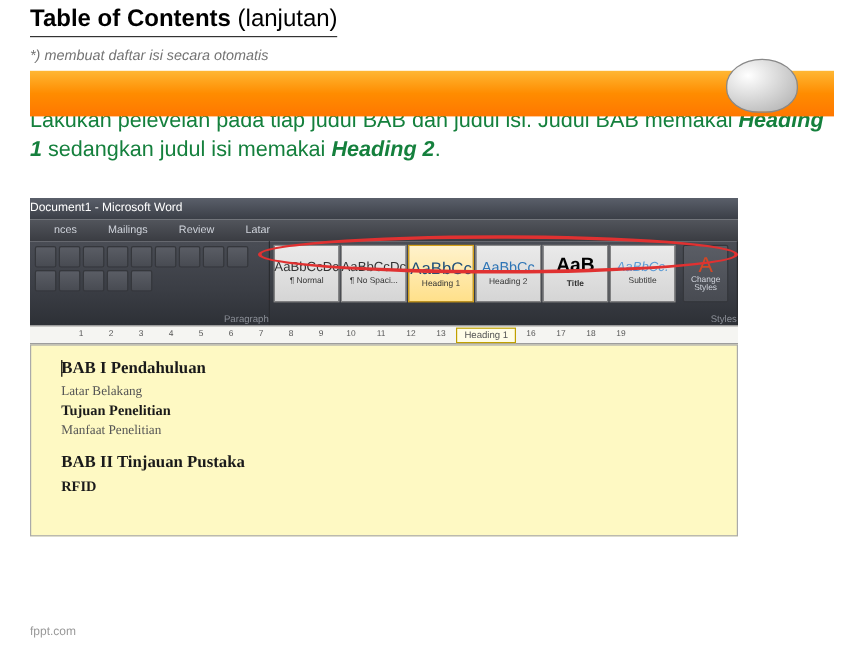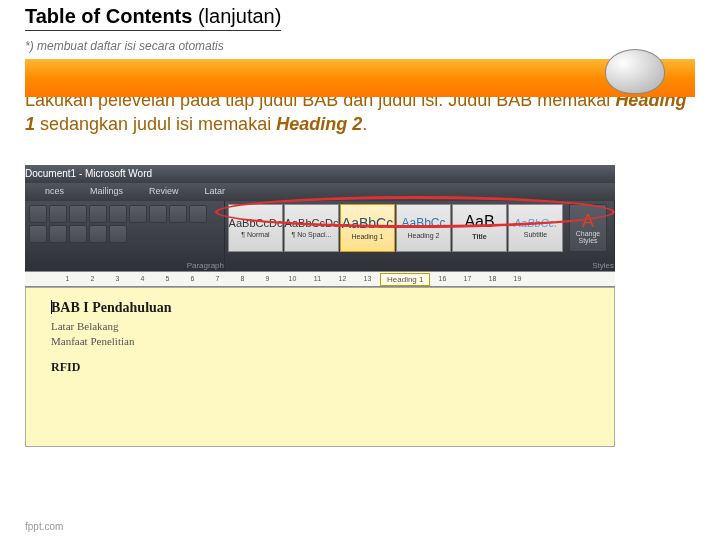--- a/index.html
+++ b/index.html
@@ -3,38 +3,38 @@
 <meta charset="utf-8">
 <style>
 *{margin:0;padding:0;box-sizing:border-box}
 body{width:720px;height:540px;background:#fff;font-family:Arial,sans-serif;position:relative;overflow:hidden}
 .header{height:70px;background:#fff;position:relative;padding:5px 25px 0}
 .title{font-size:20px;font-weight:bold;color:#000;border-bottom:1px solid #333;display:inline-block;padding-bottom:2px}
 .title-light{font-weight:normal}
 .subtitle{font-size:12px;font-style:italic;color:#737373;margin-top:8px}
 .orange-bar{height:38px;background:linear-gradient(180deg,#ffb733 0,#ff8c00 50%,#ff7700 100%);margin-top:6px;position:relative}
 .mouse-icon{position:absolute;right:30px;top:-10px;width:60px;height:45px;background:radial-gradient(ellipse at 30% 30%,#fff 0%,#ddd 40%,#aaa 100%);border-radius:50% 50% 45% 45%;border:1px solid #888}
-.body-text{padding:18px 25px;font-size:18px;color:#a16207;line-height:1.35}
+.body-text{padding:18px 25px;font-size:18px;color:#15803d;line-height:1.35}
 .body-text b{font-weight:bold;font-style:italic}
 .screenshot{margin:10px 25px 0;width:590px;position:relative}
 .titlebar{height:18px;background:linear-gradient(180deg,#5a5f6a 0,#3a3e46 100%);color:#fff;font-size:10px;line-height:18px}
 .ribbon-tabs{height:18px;background:linear-gradient(180deg,#52555c 0,#3a3c42 100%);display:flex;padding-left:8px;gap:2px}
 .rtab{color:#cfd3db;font-size:9px;padding:3px 12px 0}
 .ribbon{height:70px;background:linear-gradient(180deg,#4a4d55 0,#3a3d44 60%,#2d3036 100%);display:flex;position:relative}
 .rgroup{border-right:1px solid #2a2c30;height:100%;position:relative;display:flex;flex-direction:column}
 .rgroup-label{position:absolute;bottom:1px;left:0;right:0;text-align:right;font-size:8px;color:#8a8e96}
 .btn-grid{display:flex;flex-wrap:wrap;padding:4px;gap:2px}
 .small-btn{width:18px;height:18px;background:linear-gradient(180deg,#5a5d65 0,#484b52 100%);border:1px solid #35373c;border-radius:2px}
 .styles-gallery{display:flex;padding:3px 3px 0;gap:1px;height:54px}
 .style-item{width:55px;height:48px;background:linear-gradient(180deg,#eaeaea 0,#d5d5d5 100%);border:1px solid #8a8a8a;display:flex;flex-direction:column;justify-content:center;align-items:center;font-size:7px;color:#333}
 .style-item.sel{background:linear-gradient(180deg,#fff2cc 0,#ffe08a 100%);border:1px solid #d4a017}
 .style-preview{font-size:11px;margin-bottom:2px}
 .style-item.h1 .style-preview{color:#1f4e79;font-size:14px}
 .style-item.h2 .style-preview{color:#2e75b6;font-size:12px}
-.style-item.title .style-preview{color:#000;font-size:16px;font-weight:normal}
+.style-item.title .style-preview{color:#000;font-size:16px;font-weight:bold}
 .style-item.subt .style-preview{color:#5b9bd5;font-size:11px;font-style:italic}
 .change-styles{width:38px;height:48px;background:linear-gradient(180deg,#5a5d65 0,#484b52 100%);border:1px solid #35373c;margin:3px 3px 0;display:flex;flex-direction:column;align-items:center;justify-content:center;font-size:7px;color:#cfd3db;text-align:center;border-radius:2px}
 .change-styles .aicon{font-size:18px;color:#d24726;line-height:1}
 .red-ellipse{position:absolute;border:3px solid #e03131;border-radius:50%;top:-5px;left:190px;width:400px;height:32px;pointer-events:none}
 .ruler{height:16px;background:#f5f5f2;border-top:1px solid #888;border-bottom:1px solid #888;display:flex;align-items:center;font-size:7px;color:#555;position:relative;padding-left:30px}
 .ruler .tick{width:25px;text-align:center}
 .ruler-style{position:absolute;left:355px;top:1px;background:#fffde7;border:1px solid #c0a000;padding:1px 6px;font-size:8px}
 .doc-area{background:#fef9c3;height:160px;border:1px solid #aaa;padding:12px 25px 0;font-family:'Times New Roman',serif;position:relative}
 .doc-area .h1{font-size:14px;font-weight:bold;color:#1a1a1a;margin-bottom:4px}
 .doc-area .norm{font-size:11px;color:#555;margin-bottom:3px}
@@ -141,19 +141,21 @@
       <div class="tick">16</div>
       <div class="tick">17</div>
       <div class="tick">18</div>
       <div class="tick">19</div>
     <div class="ruler-style">Heading 1</div>
   </div>
   <div class="doc-area">
     <div class="cursor-line"></div>
     <div class="h1">BAB I Pendahuluan</div>
     <div class="norm">Latar Belakang</div>
+    <div class="h2">Tujuan Penelitian</div>
     <div class="norm">Manfaat Penelitian</div>
     <div style="height:10px"></div>
+    <div class="h1">BAB II Tinjauan Pustaka</div>
     <div class="h2">RFID</div>
   </div>
 </div>
 
 <div class="footer">fppt.com</div>
 
 </body></html>

